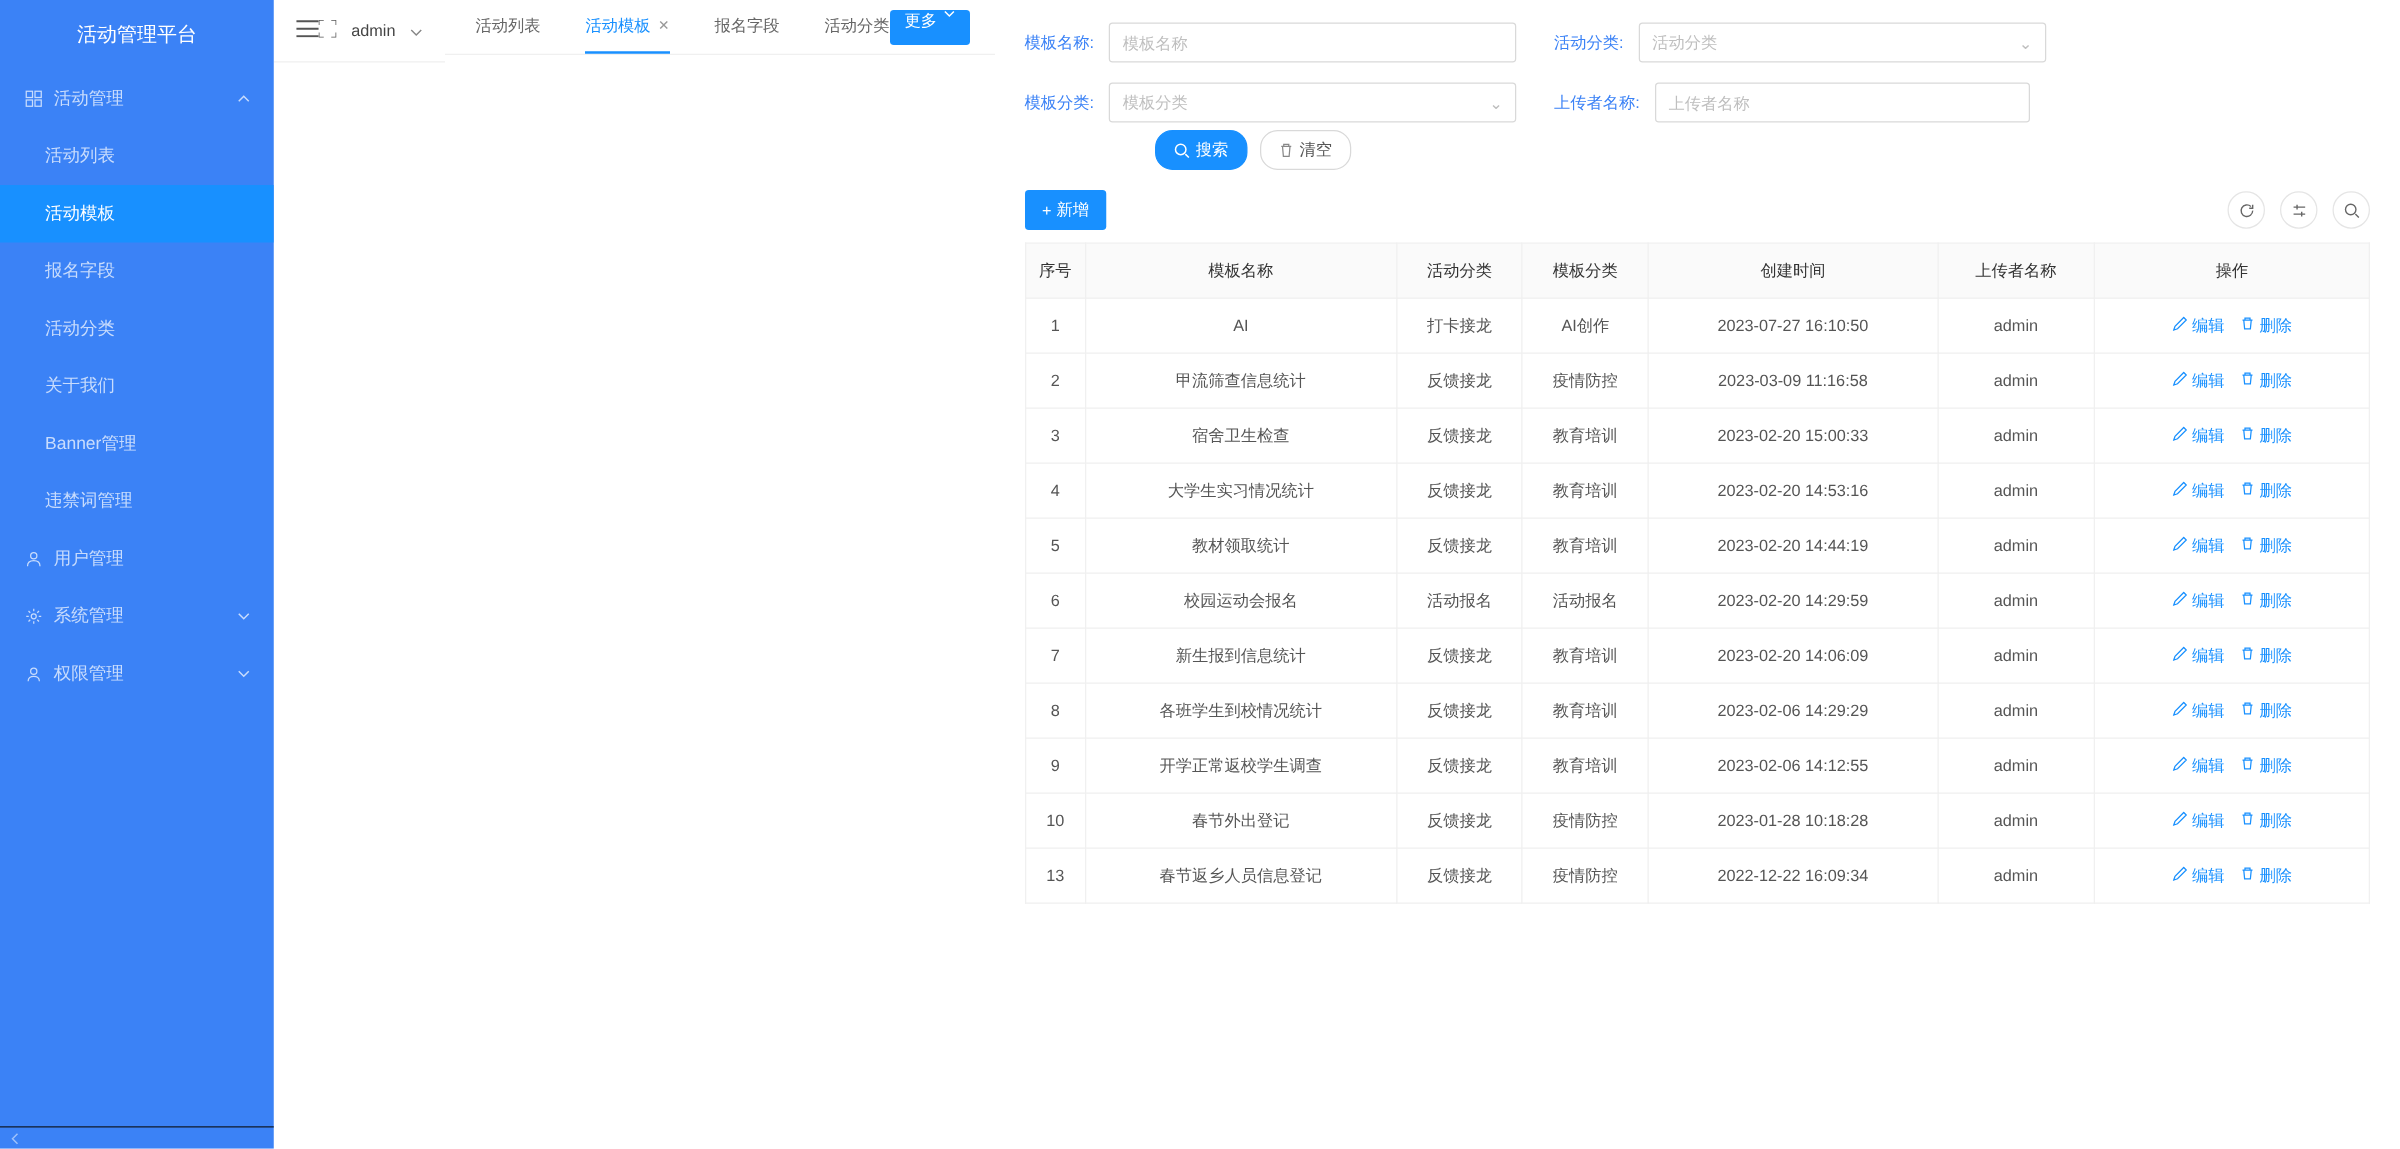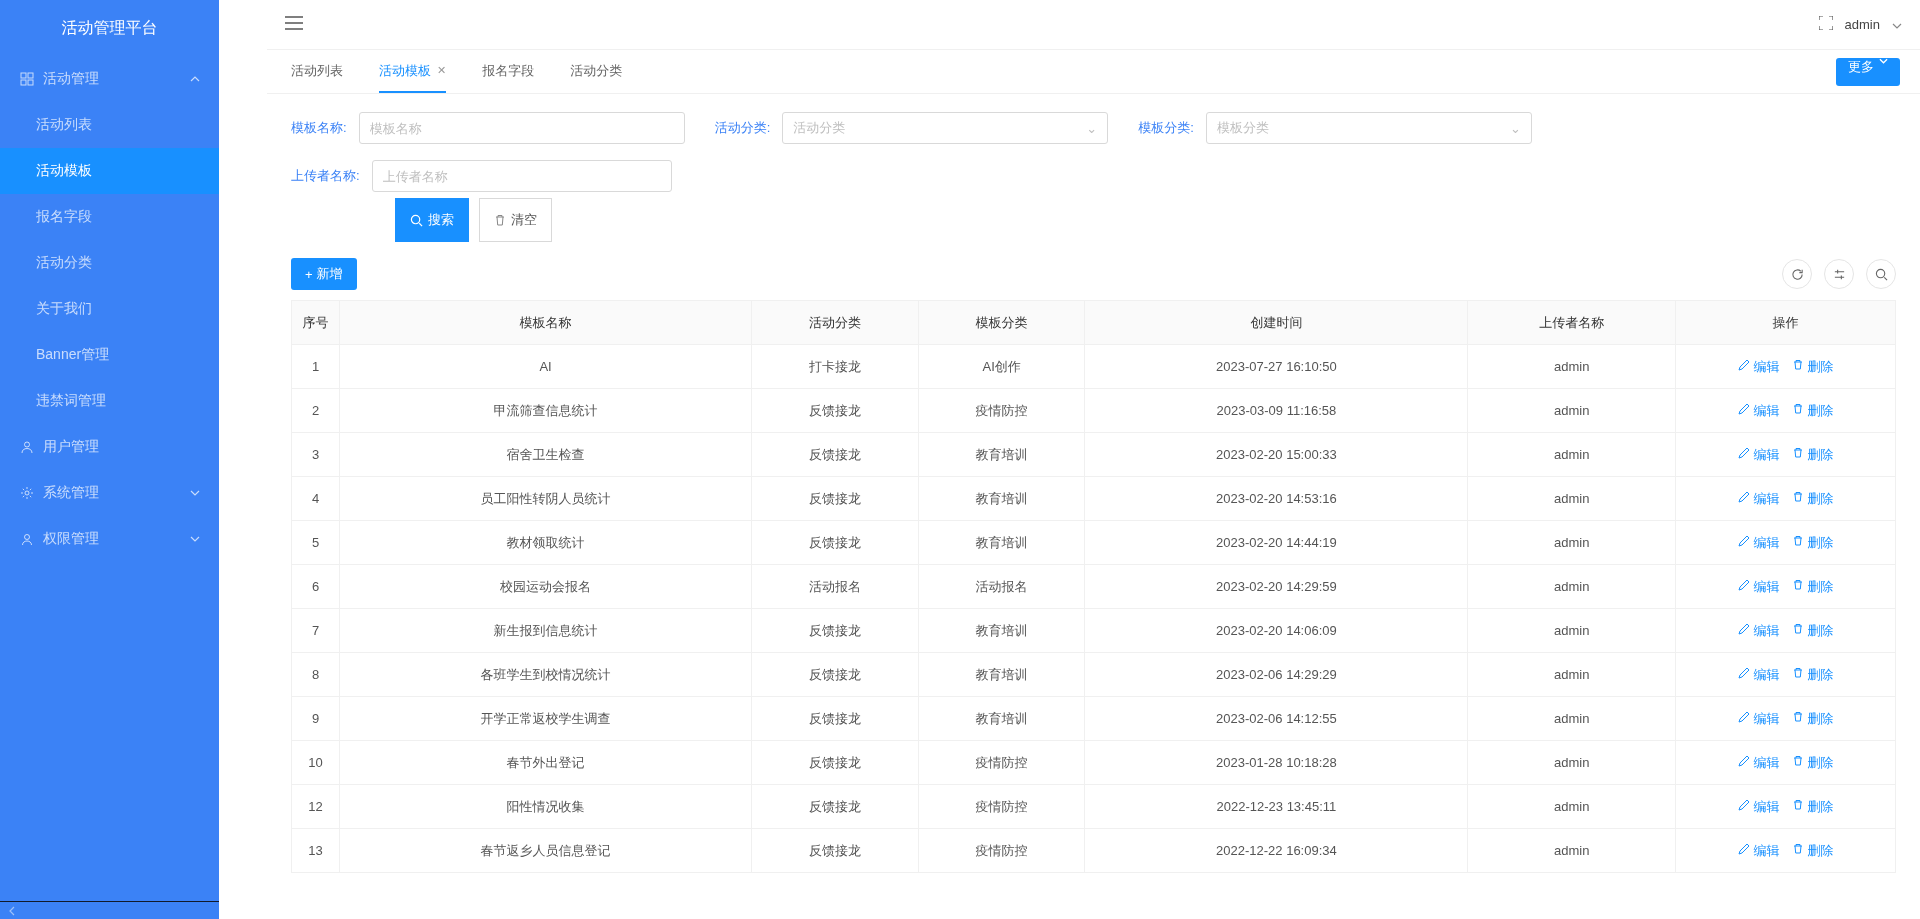--- a/index.html
+++ b/index.html
@@ -13,21 +13,21 @@
 .menu-item, .submenu-title { height: 46px; display: flex; align-items: center; padding: 0 19px; cursor: pointer; color: rgba(255,255,255,0.72); font-size: 14px; }
 .submenu-title { justify-content: space-between; }
 .submenu-title .left { display: flex; align-items: center; gap: 9px; }
 .menu-item.sub { padding-left: 36px; }
 .menu-item.active { background: #1890ff; color: #fff; }
 .menu-icon { width: 15px; height: 15px; display: inline-flex; align-items: center; justify-content: center; }
 .chevron { width: 10px; height: 10px; }
 .sidebar-collapse { height: 18px; border-top: 1px solid #111a2b; display: flex; align-items: center; justify-content: flex-start; padding-left: 8px; cursor: pointer; color: rgba(255,255,255,0.5); }
 
 
-.main { flex: 1; display: flex; flex-direction: column; background: #fff; min-width: 0; margin-left: 48px; }
+.main { flex: 1; display: flex; flex-direction: row; background: #fff; min-width: 0; }
 .topbar { height: 50px; border-bottom: 1px solid #f0f0f0; display: flex; align-items: center; justify-content: space-between; padding: 0 18px; }
 .topbar-left { display: flex; align-items: center; gap: 12px; }
 .hamburger { cursor: pointer; color: #555; }
 .topbar-right { display: flex; align-items: center; gap: 12px; color: #444; font-size: 13px; }
 .fullscreen-icon, .user-chevron { cursor: pointer; color: #555; }
 
 .tabs-row { height: 44px; display: flex; align-items: center; justify-content: space-between; padding: 0 20px 0 24px; border-bottom: 1px solid #f0f0f0; }
 .tabs { display: flex; align-items: flex-end; gap: 36px; height: 100%; }
 .tab { height: 100%; display: flex; align-items: center; gap: 6px; font-size: 13px; color: #666; cursor: pointer; border-bottom: 2px solid transparent; }
 .tab.active { color: #1890ff; border-bottom-color: #1890ff; }
@@ -38,21 +38,21 @@
 .filters { padding: 18px 24px 4px 24px; display: flex; flex-wrap: wrap; align-items: center; column-gap: 30px; row-gap: 16px; }
 .field { display: flex; align-items: center; gap: 12px; }
 .field label { font-size: 13px; color: #3b82f6; white-space: nowrap; }
 .input, .select { height: 32px; border: 1px solid #d9d9d9; border-radius: 3px; padding: 0 10px; font-size: 13px; color: #666; background: #fff; }
 .input { width: 326px; }
 .select { width: 326px; display: flex; align-items: center; justify-content: space-between; cursor: pointer; color: #bfbfbf; }
 .select .arrow { color: #bfbfbf; }
 .input::placeholder { color: #bfbfbf; }
 
 .action-row { padding: 0 24px 16px 24px; display: flex; gap: 10px; margin-top: 2px; margin-left: 104px; }
-.btn { height: 44px; padding: 0 14px; border-radius: 0; border: 1px solid #d9d9d9; background: #fff; font-size: 13px; cursor: pointer; display: inline-flex; align-items: center; gap: 5px; color: #555; }
+.btn { height: 32px; padding: 0 14px; border-radius: 14px; border: 1px solid #d9d9d9; background: #fff; font-size: 13px; cursor: pointer; display: inline-flex; align-items: center; gap: 5px; color: #555; }
 .btn.primary { background: #1890ff; border-color: #1890ff; color: #fff; }
 
 .toolbar-row { padding: 0 24px 10px 24px; display: flex; justify-content: space-between; align-items: center; }
 .add-btn { background: #1890ff; color: #fff; border: none; height: 32px; padding: 0 14px; border-radius: 3px; font-size: 13px; cursor: pointer; display: inline-flex; align-items: center; gap: 4px; }
 .tool-icons { display: flex; gap: 12px; }
 .tool-icon { width: 30px; height: 30px; border: 1px solid #e5e5e5; border-radius: 50%; display: flex; align-items: center; justify-content: center; cursor: pointer; color: #666; }
 
 .table-wrap { padding: 0 24px; }
 table { width: 100%; border-collapse: collapse; font-size: 13px; }
 thead th { background: #fafafa; height: 44px; text-align: center; font-weight: 500; color: #333; border: 1px solid #f0f0f0; }
@@ -303,21 +303,21 @@
                 <td>2023-02-20 15:00:33</td>
                 <td>admin</td>
                 <td class="col-op"><span class="op"><span><svg viewBox="0 0 12 12">
                         <path d="M1 11l1-3 7-7 2 2-7 7-3 1z" stroke="currentColor" fill="none" stroke-width="1"></path>
                       </svg></span>编辑</span><span class="op"><span><svg viewBox="0 0 12 12">
                         <path d="M2 3h8M4 3V1.5h4V3M3 3l.7 7h4.6L9 3" stroke="currentColor" fill="none" stroke-width="1"></path>
                       </svg></span>删除</span></td>
               </tr>
               <tr>
                 <td class="col-idx">4</td>
-                <td>员工阳性转阴人员统计</td>
+                <td>大学生实习情况统计</td>
                 <td>反馈接龙</td>
                 <td>教育培训</td>
                 <td>2023-02-20 14:53:16</td>
                 <td>admin</td>
                 <td class="col-op"><span class="op"><span><svg viewBox="0 0 12 12">
                         <path d="M1 11l1-3 7-7 2 2-7 7-3 1z" stroke="currentColor" fill="none" stroke-width="1"></path>
                       </svg></span>编辑</span><span class="op"><span><svg viewBox="0 0 12 12">
                         <path d="M2 3h8M4 3V1.5h4V3M3 3l.7 7h4.6L9 3" stroke="currentColor" fill="none" stroke-width="1"></path>
                       </svg></span>删除</span></td>
               </tr>
@@ -393,33 +393,20 @@
                 <td>疫情防控</td>
                 <td>2023-01-28 10:18:28</td>
                 <td>admin</td>
                 <td class="col-op"><span class="op"><span><svg viewBox="0 0 12 12">
                         <path d="M1 11l1-3 7-7 2 2-7 7-3 1z" stroke="currentColor" fill="none" stroke-width="1"></path>
                       </svg></span>编辑</span><span class="op"><span><svg viewBox="0 0 12 12">
                         <path d="M2 3h8M4 3V1.5h4V3M3 3l.7 7h4.6L9 3" stroke="currentColor" fill="none" stroke-width="1"></path>
                       </svg></span>删除</span></td>
               </tr>
               <tr>
-                <td class="col-idx">12</td>
-                <td>阳性情况收集</td>
-                <td>反馈接龙</td>
-                <td>疫情防控</td>
-                <td>2022-12-23 13:45:11</td>
-                <td>admin</td>
-                <td class="col-op"><span class="op"><span><svg viewBox="0 0 12 12">
-                        <path d="M1 11l1-3 7-7 2 2-7 7-3 1z" stroke="currentColor" fill="none" stroke-width="1"></path>
-                      </svg></span>编辑</span><span class="op"><span><svg viewBox="0 0 12 12">
-                        <path d="M2 3h8M4 3V1.5h4V3M3 3l.7 7h4.6L9 3" stroke="currentColor" fill="none" stroke-width="1"></path>
-                      </svg></span>删除</span></td>
-              </tr>
-              <tr>
                 <td class="col-idx">13</td>
                 <td>春节返乡人员信息登记</td>
                 <td>反馈接龙</td>
                 <td>疫情防控</td>
                 <td>2022-12-22 16:09:34</td>
                 <td>admin</td>
                 <td class="col-op"><span class="op"><span><svg viewBox="0 0 12 12">
                         <path d="M1 11l1-3 7-7 2 2-7 7-3 1z" stroke="currentColor" fill="none" stroke-width="1"></path>
                       </svg></span>编辑</span><span class="op"><span><svg viewBox="0 0 12 12">
                         <path d="M2 3h8M4 3V1.5h4V3M3 3l.7 7h4.6L9 3" stroke="currentColor" fill="none" stroke-width="1"></path>

